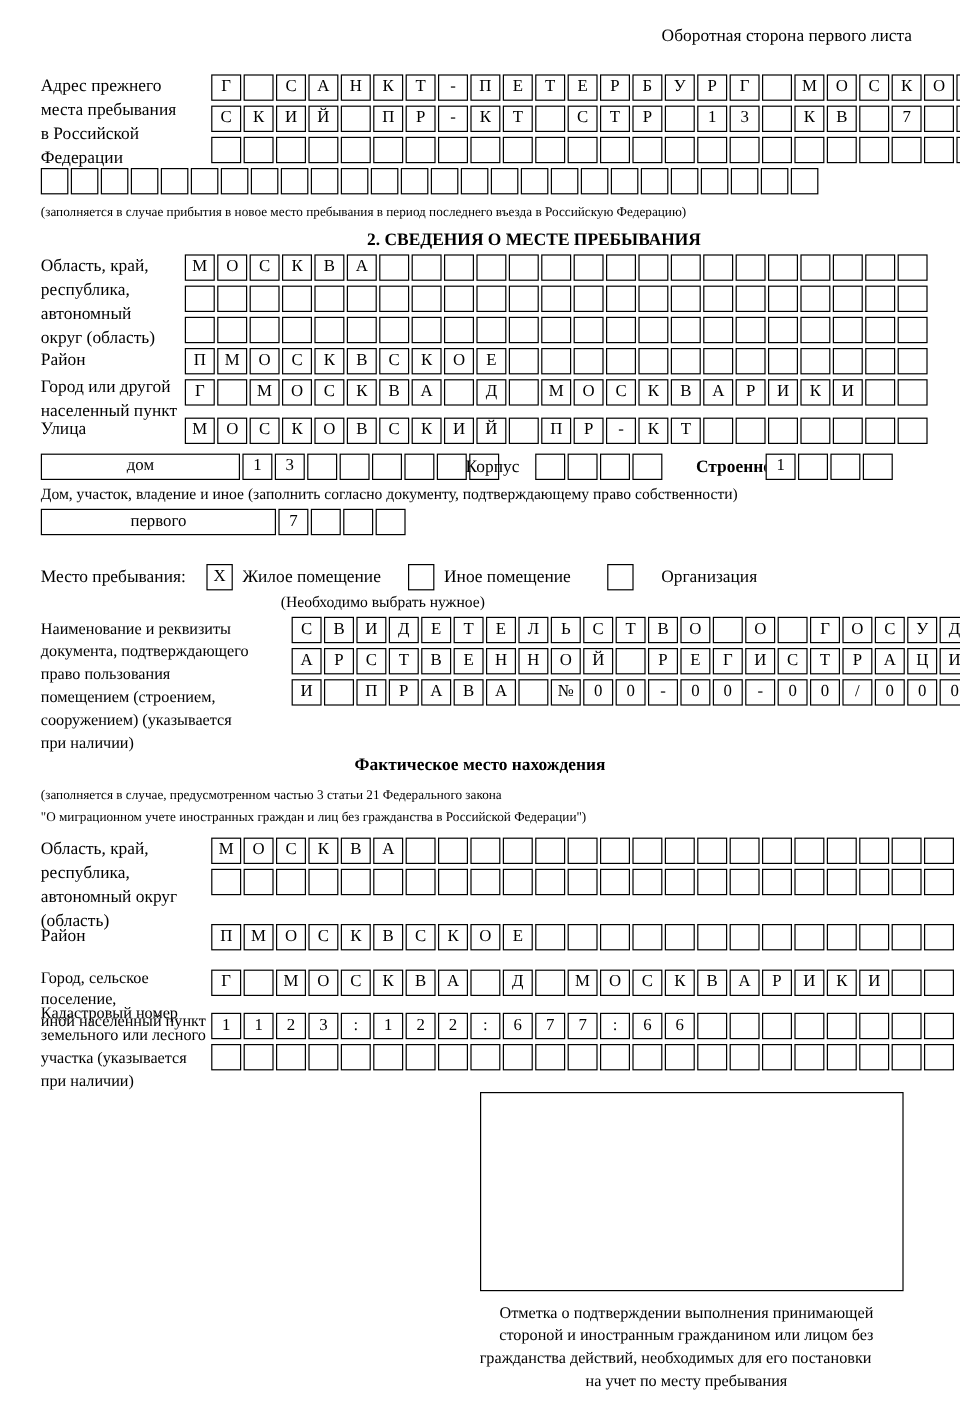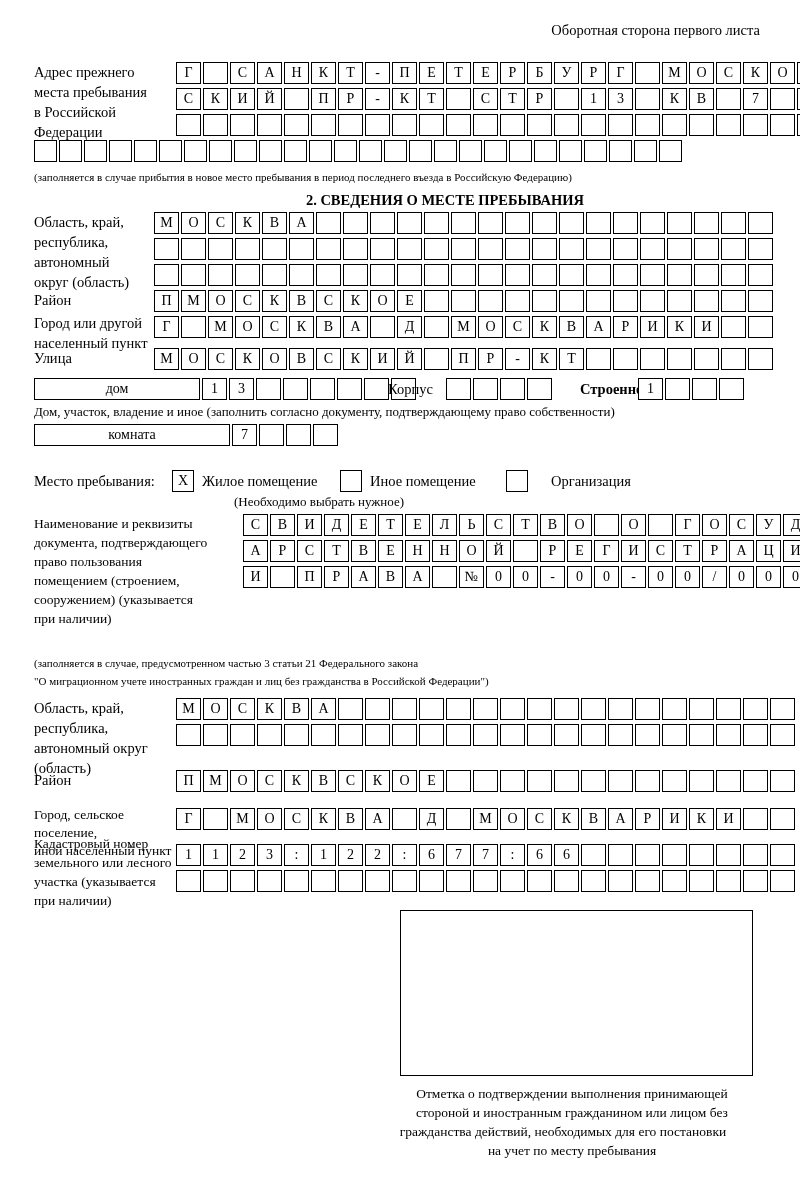--- a/index.html
+++ b/index.html
@@ -418,21 +418,21 @@
     </div>
   <div class="inline-label" style="left:580px; top:378px;font-weight:bold;">Строенне</div>
   <div class="cellrow" id="s2-stroenie" style="left:638px; top:378px;">
       <div class="cell">1</div>
       <div class="cell"></div>
       <div class="cell"></div>
       <div class="cell"></div>
     </div>
   <div class="label small" style="left:34px; top:402px;">Дом, участок, владение и иное (заполнить согласно документу, подтверждающему право собственности)</div>
 
-  <div class="boxlabel" style="left:34px; top:424px; width:196px;">комната</div>
+  <div class="boxlabel" style="left:34px; top:424px; width:196px;">первого</div>
   <div class="cellrow" id="s2-flat" style="left:232px; top:424px;">
       <div class="cell">7</div>
       <div class="cell"></div>
       <div class="cell"></div>
       <div class="cell"></div>
     </div>
 
   <div class="inline-label" style="left:34px; top:470px;">Место пребывания:</div>
   <div class="checkbox" style="left:172px; top:470px;">X</div>
   <div class="inline-label" style="left:202px; top:470px;">Жилое помещение</div>
@@ -511,20 +511,21 @@
       <div class="cell">0</div>
       <div class="cell">-</div>
       <div class="cell">0</div>
       <div class="cell">0</div>
       <div class="cell">/</div>
       <div class="cell">0</div>
       <div class="cell">0</div>
       <div class="cell">0</div>
     </div>
 
+  <div class="bold-center" style="top:630px;">Фактическое место нахождения</div>
   <div class="center-note" style="left:34px; top:654px; width:732px;">(заполняется в случае, предусмотренном частью 3 статьи 21 Федерального закона</div>
   <div class="center-note" style="left:34px; top:672px; width:732px;">"О миграционном учете иностранных граждан и лиц без гражданства в Российской Федерации")</div>
 
   <div class="label" style="left:34px; top:698px; width:150px;">Область, край,
 республика,
 автономный округ
 (область)</div>
   <div class="cellrow" id="al-region-0" style="left:176px; top:698px;">
       <div class="cell">М</div>
       <div class="cell">О</div>

